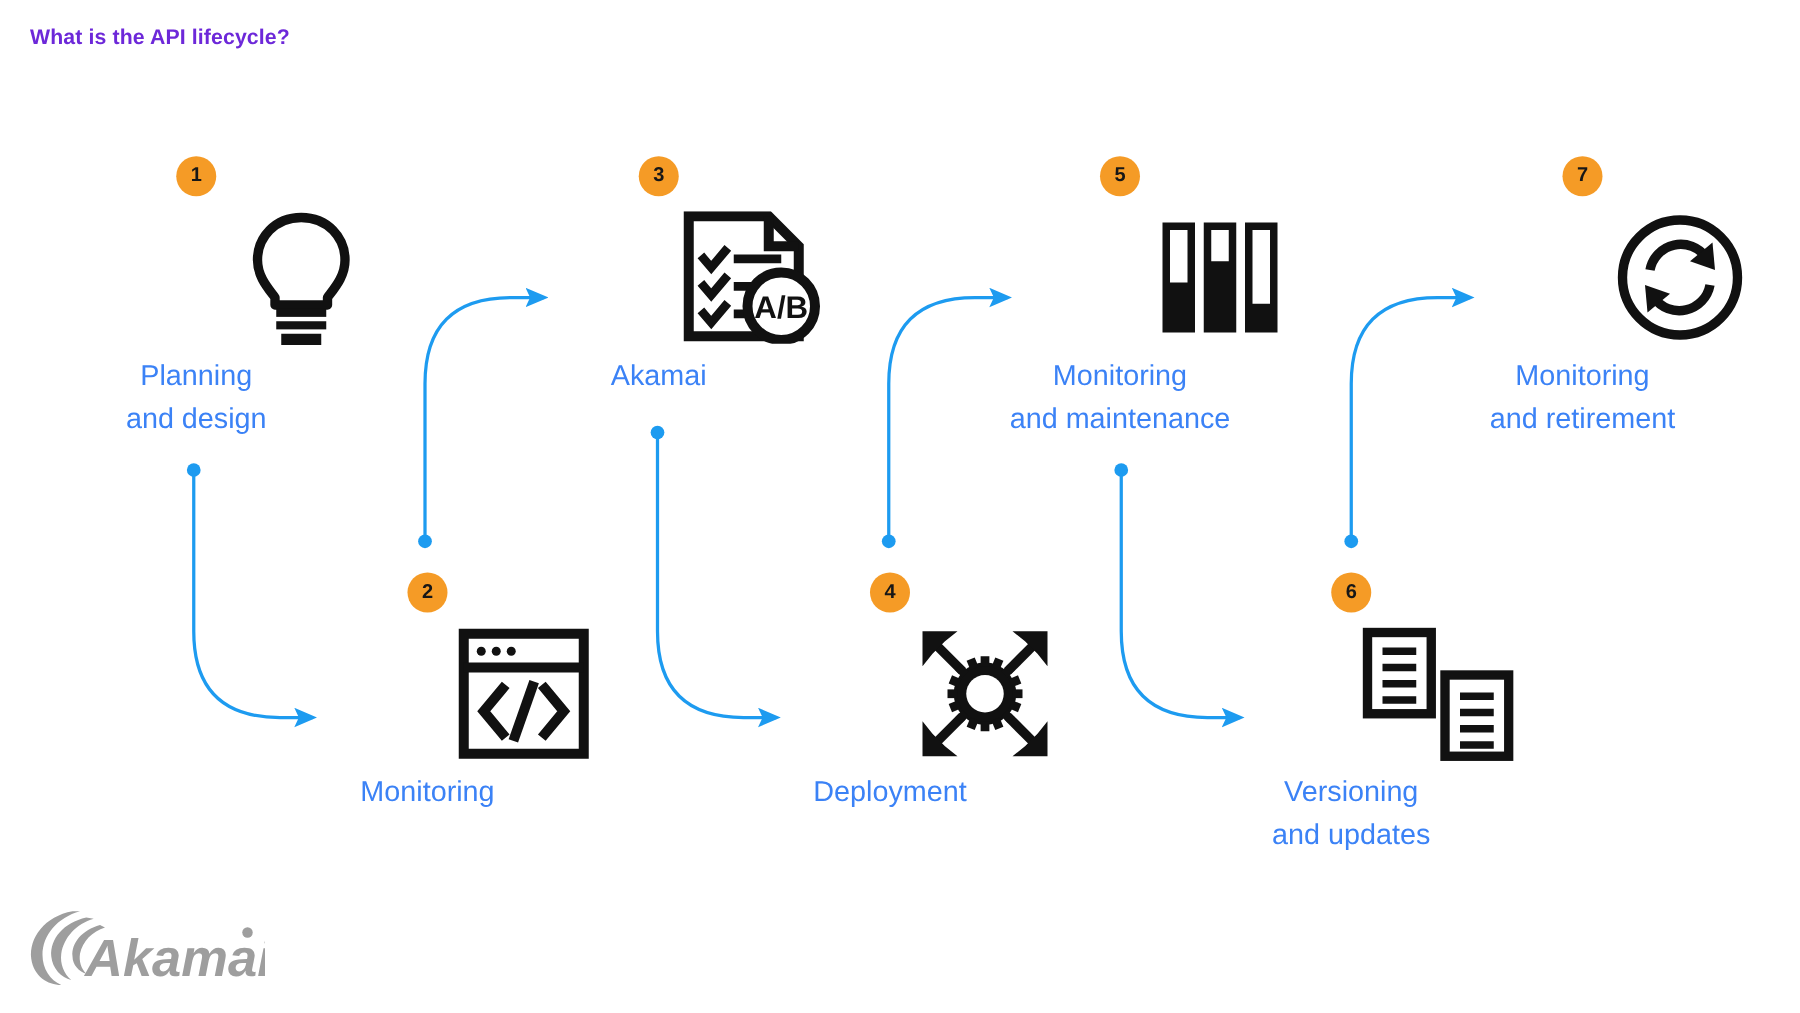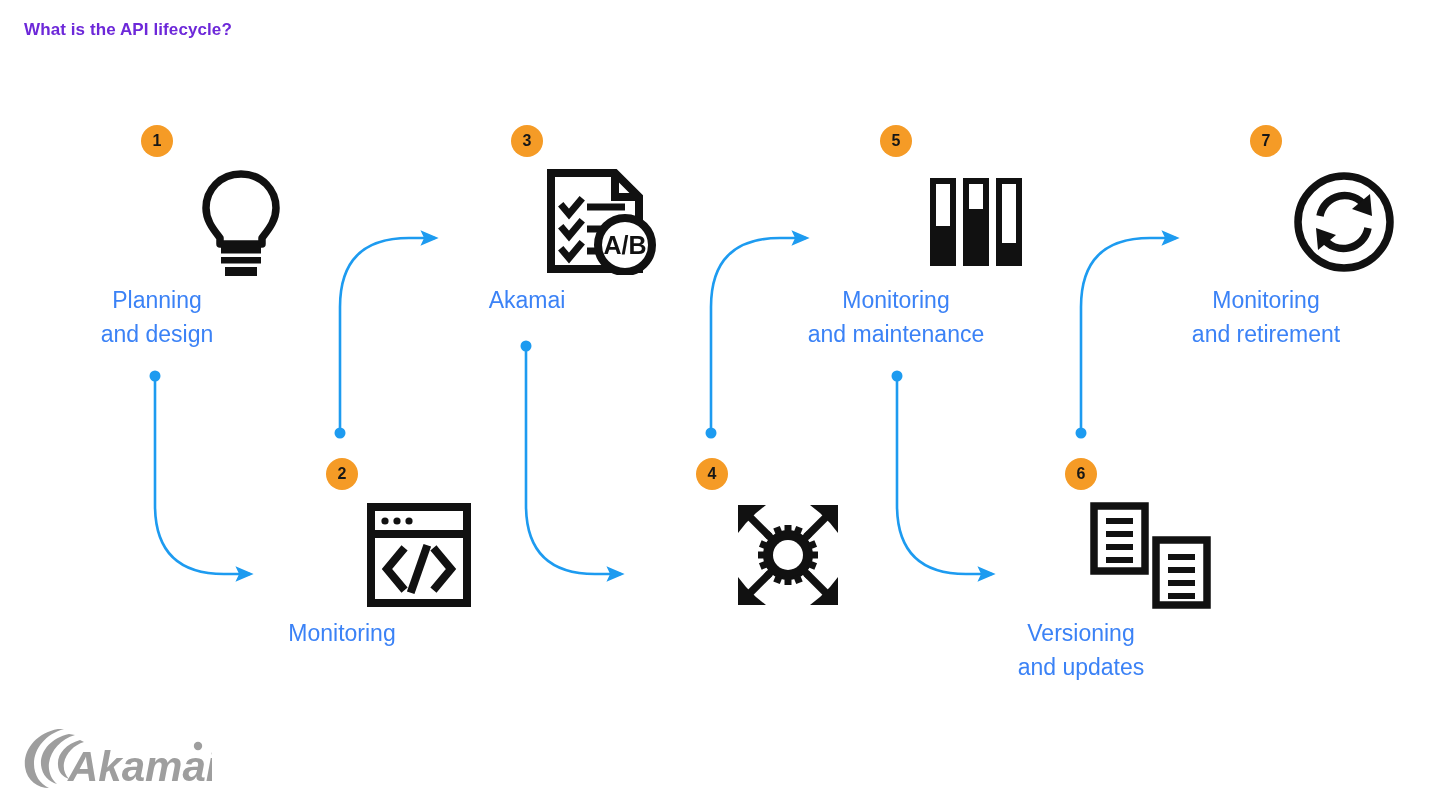--- a/index.html
+++ b/index.html
@@ -210,20 +210,21 @@
           <rect x="76" y="50.5" width="8" height="7" transform="rotate(45 54 54)"></rect>
           <rect x="50.5" y="24" width="7" height="8" transform="rotate(67.5 54 54)"></rect>
           <rect x="50.5" y="76" width="7" height="8" transform="rotate(67.5 54 54)"></rect>
           <rect x="24" y="50.5" width="8" height="7" transform="rotate(67.5 54 54)"></rect>
           <rect x="76" y="50.5" width="8" height="7" transform="rotate(67.5 54 54)"></rect>
         </g>
       </g>
       <circle cx="54" cy="54" r="15" fill="#fff"></circle>
     </svg>
   </div>
+  <div class="stage-label">Deployment</div>
 </div>
 
 <div class="stage" style="left:766px; top:125px;">
   <div class="badge">5</div>
   <div class="icon-box">
     <svg width="100" height="92" viewBox="0 0 100 92">
 
       <rect x="4" y="2" width="26" height="88" fill="#111"></rect>
       <rect x="10" y="8" width="14" height="42" fill="#fff"></rect>
 

